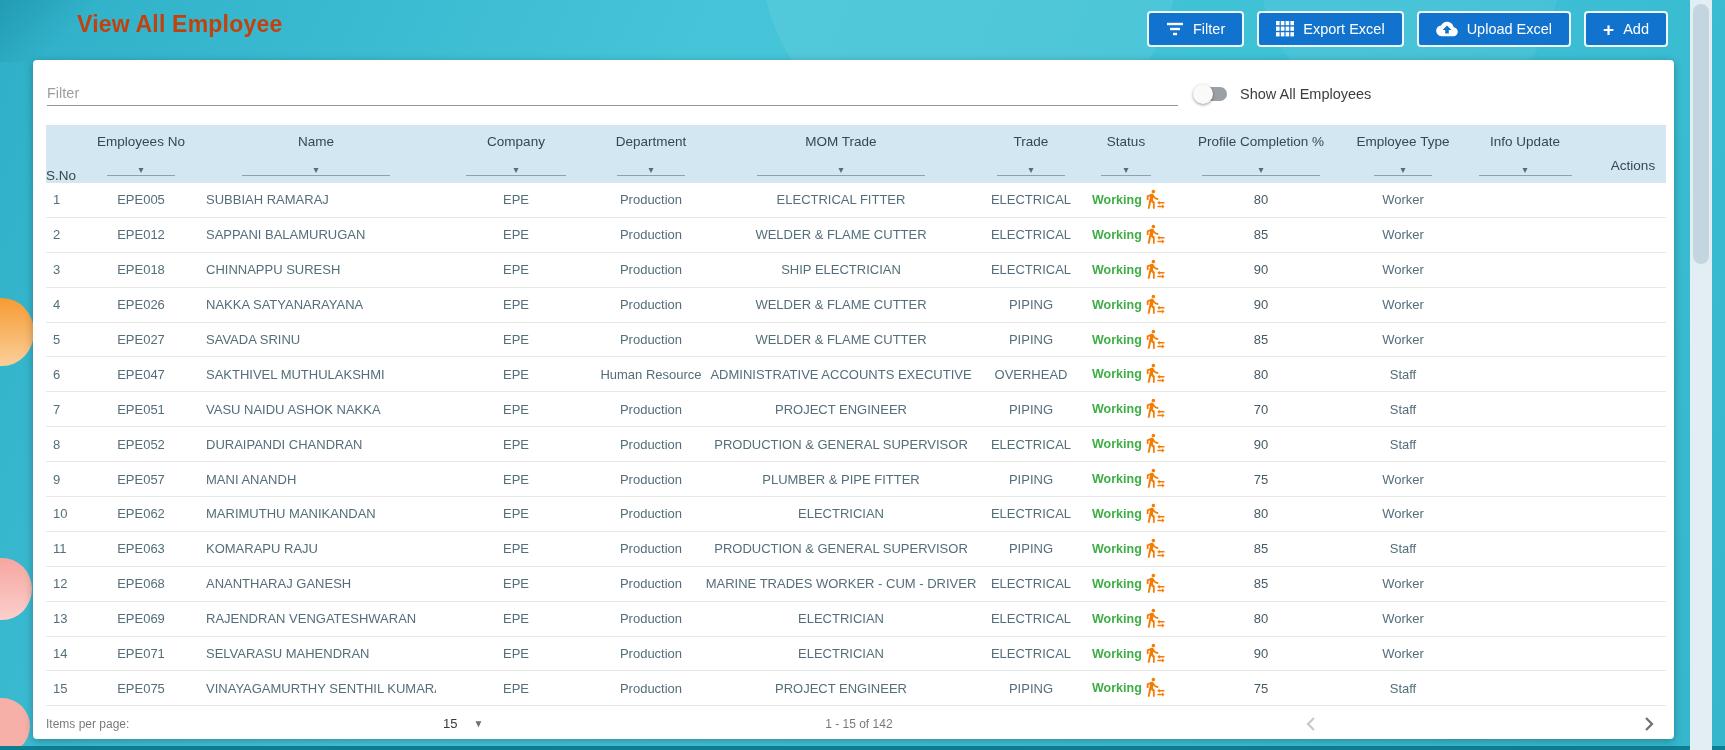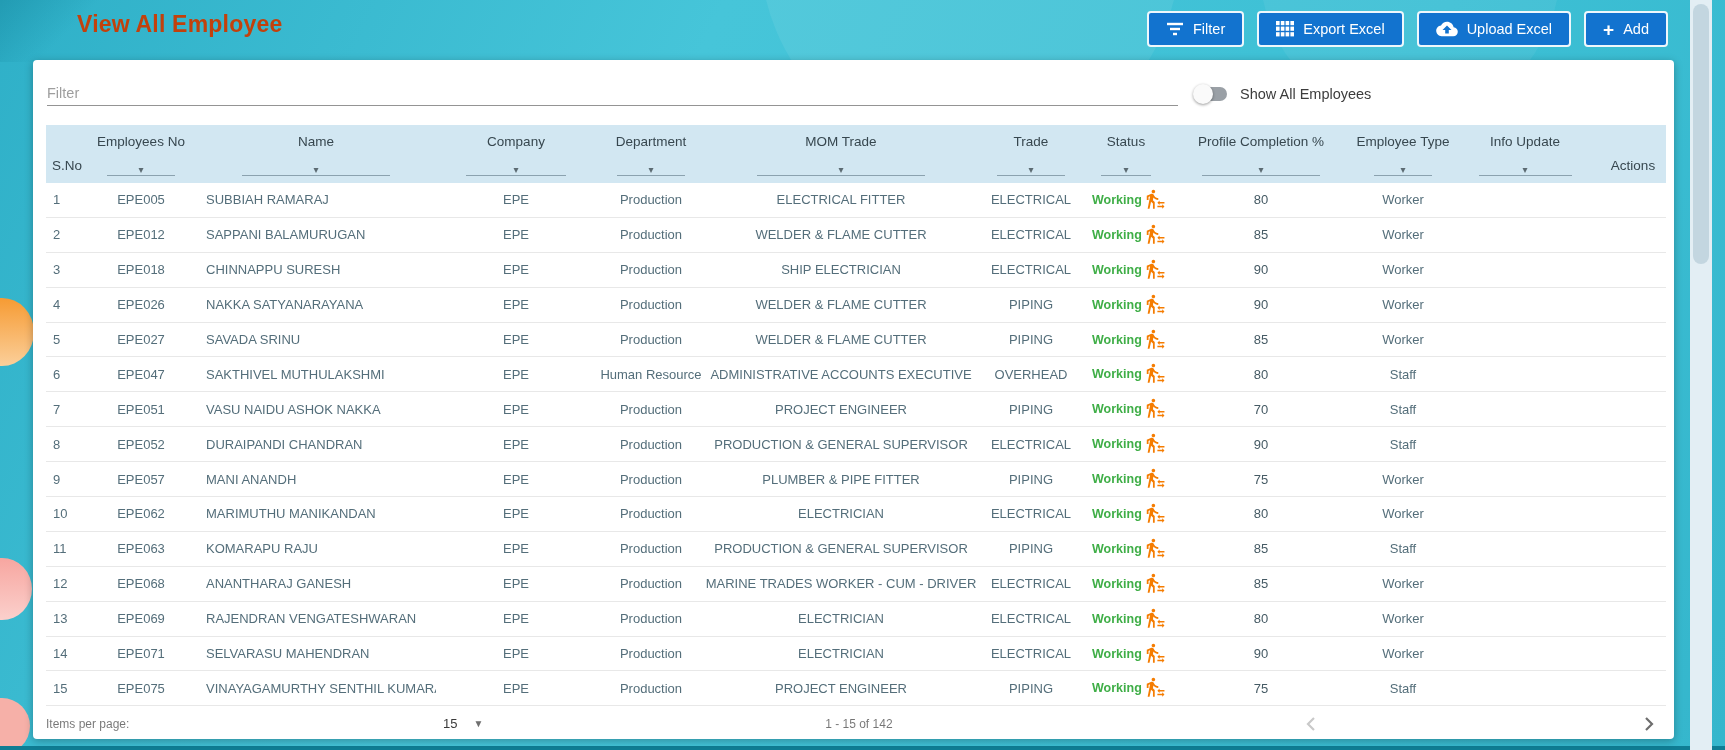--- a/index.html
+++ b/index.html
@@ -56,21 +56,21 @@
   
   .table { position:absolute; left:13px; top:65px; width:1620px; }
   .cols { display:grid;
     grid-template-columns:40px 110px 240px 160px 110px 270px 110px 80px 190px 94px 150px 66px; }
   .thead { background:#d2e7f2; height:58px; }
   .th { display:flex; flex-direction:column; align-items:center; position:relative; }
   .th-label { margin-top:9px; font-size:13.5px; color:#37474f; white-space:nowrap; }
   .th-filter { margin-top:auto; margin-bottom:7px; width:62%; text-align:center;
     border-bottom:1px solid #8ba2af; line-height:11px; cursor:pointer; }
   .caret { font-size:10px; color:#5c6b73; }
-  .th-sno .th-label { margin-top:auto; margin-bottom:10px; align-self:flex-start; padding-left:6px; }
+  .th-sno .th-label { margin-top:auto; align-self:flex-start; }
   .th-actions .th-label { margin-top:auto; margin-bottom:10px; }
 
   .tr { height:34.9px; border-bottom:1px solid #e8e8e8; background:#fff; cursor:pointer; }
   .td { display:flex; align-items:center; justify-content:center; font-size:13px;
     color:#546e7a; white-space:nowrap; overflow:hidden; }
   .td.c-sno { justify-content:flex-start; padding-left:7px; }
   .td.c-name { justify-content:flex-start; padding-left:10px; }
   .td.c-status { justify-content:flex-start; padding-left:6px; gap:3px; }
   .td.c-profile { color:#455a64; }
   .working { color:#3fae47; font-size:12.5px; font-weight:bold; }

